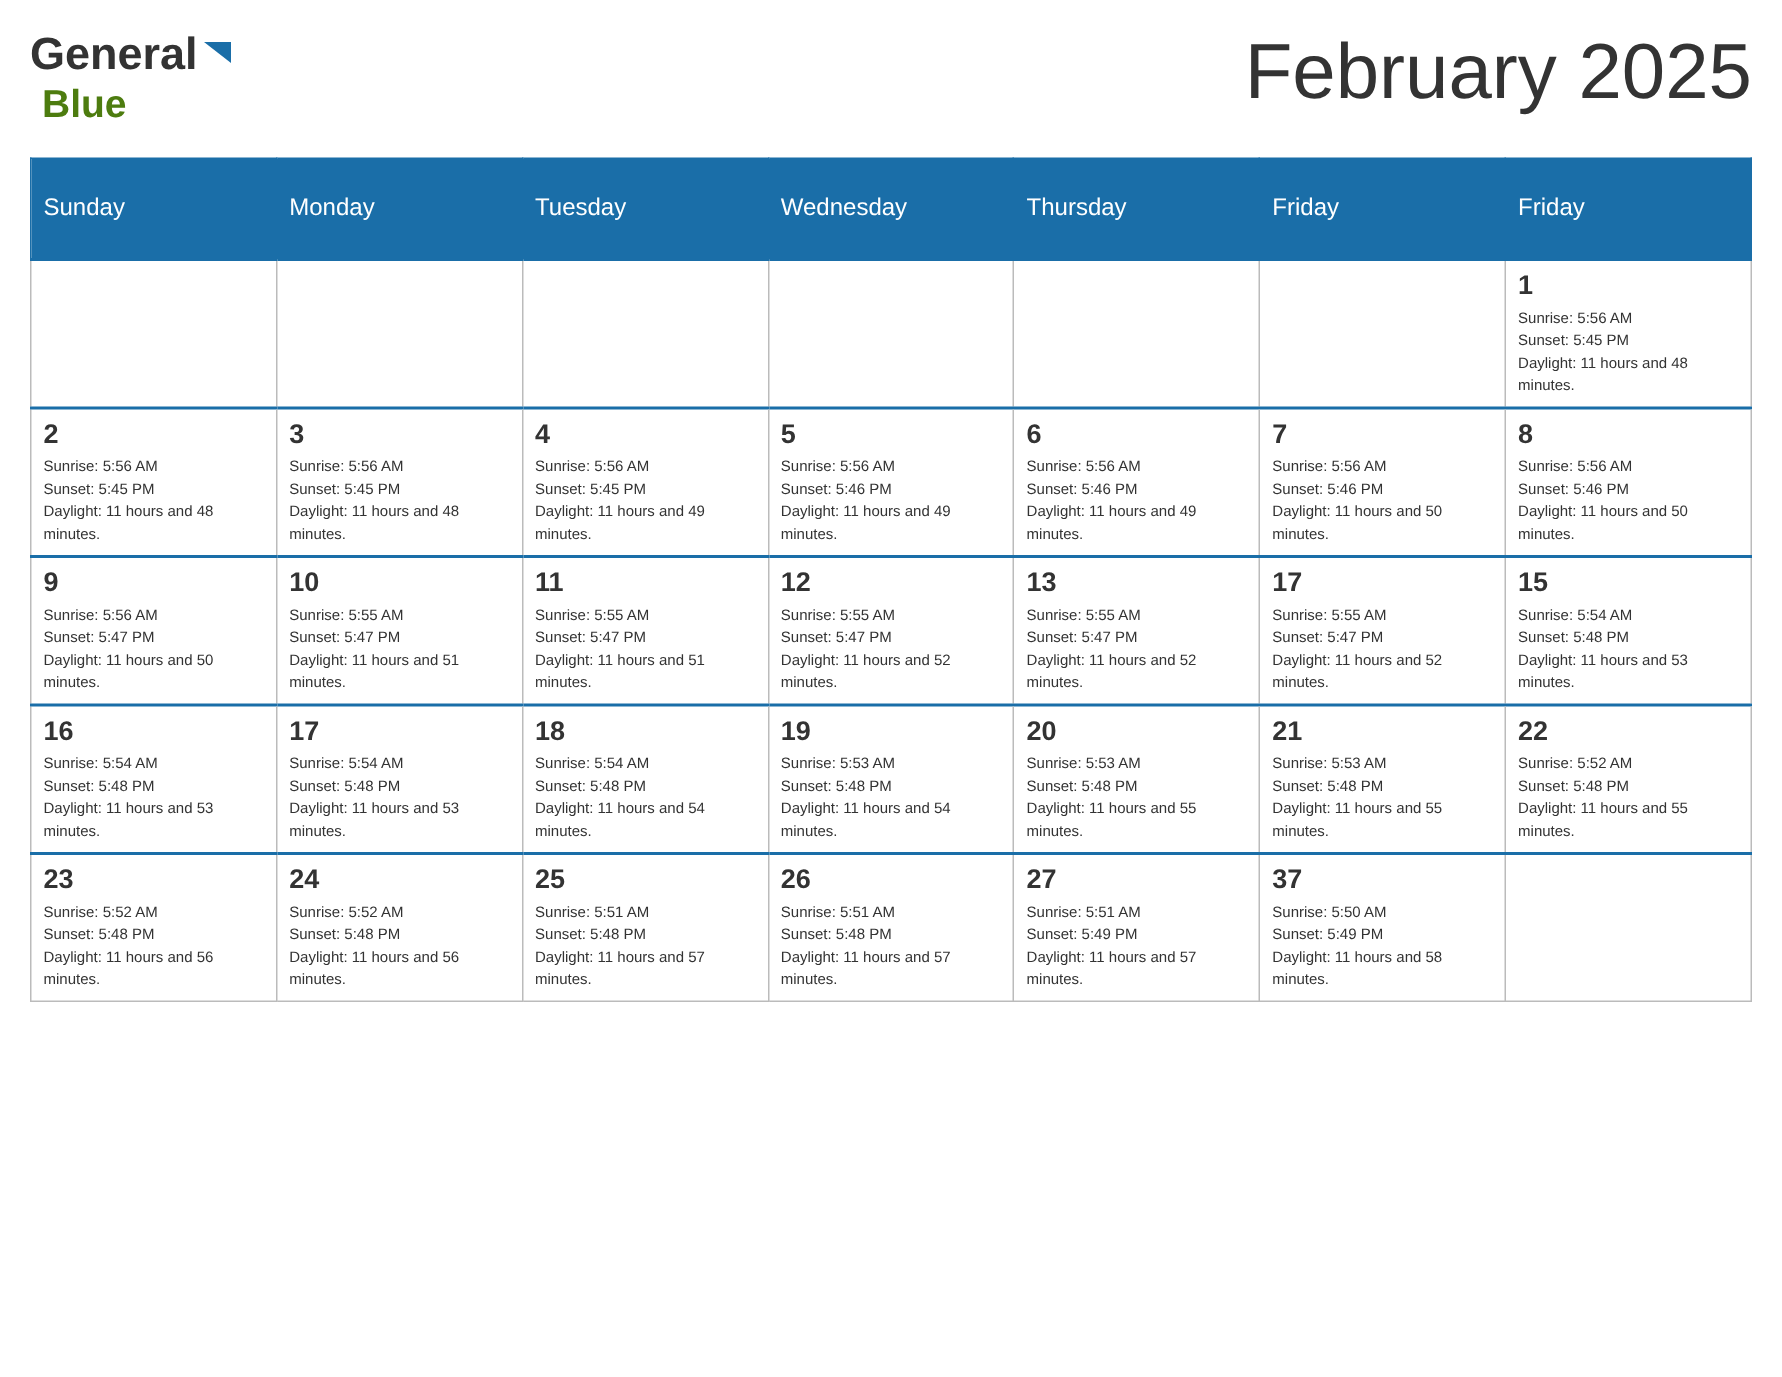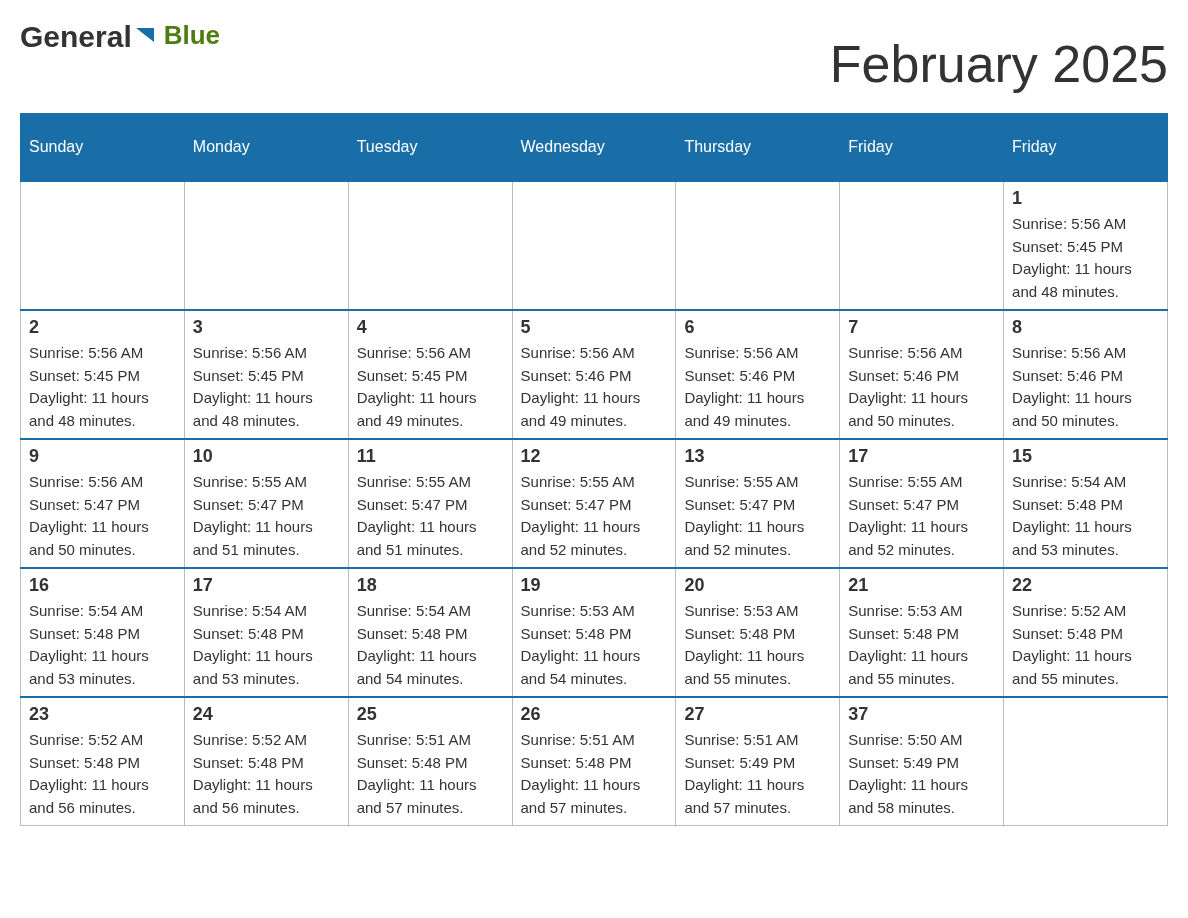--- a/index.html
+++ b/index.html
@@ -17,21 +17,20 @@
       margin-bottom: 20px;
     }
     .title-block {
       text-align: right;
     }
     .month-title {
       font-size: 52px;
       font-weight: normal;
       color: #333;
       line-height: 1.1;
-      margin-top: 16px;
     }
     .location {
       font-size: 22px;
       color: #555;
       margin-top: 6px;
     }
     .calendar {
       width: 100%;
       border-collapse: collapse;
       border: 1px solid #999;
@@ -57,30 +56,30 @@
       border-top: 2px solid #1a6ea8;
     }
     .day-number {
       font-size: 18px;
       font-weight: bold;
       color: #333;
       display: block;
       margin-bottom: 4px;
     }
     .day-info {
-      font-size: 15px;
+      font-size: 10px;
       color: #333;
       line-height: 1.5;
     }
     .empty-cell {
       background: #f5f5f5;
     }
     .logo-wrapper {
       display: flex;
-      flex-direction: row;
+      flex-direction: column;
     }
     .logo-top {
       display: flex;
       align-items: center;
     }
     .logo-text-general {
       font-size: 30px;
       font-weight: bold;
       color: #333;
     }

